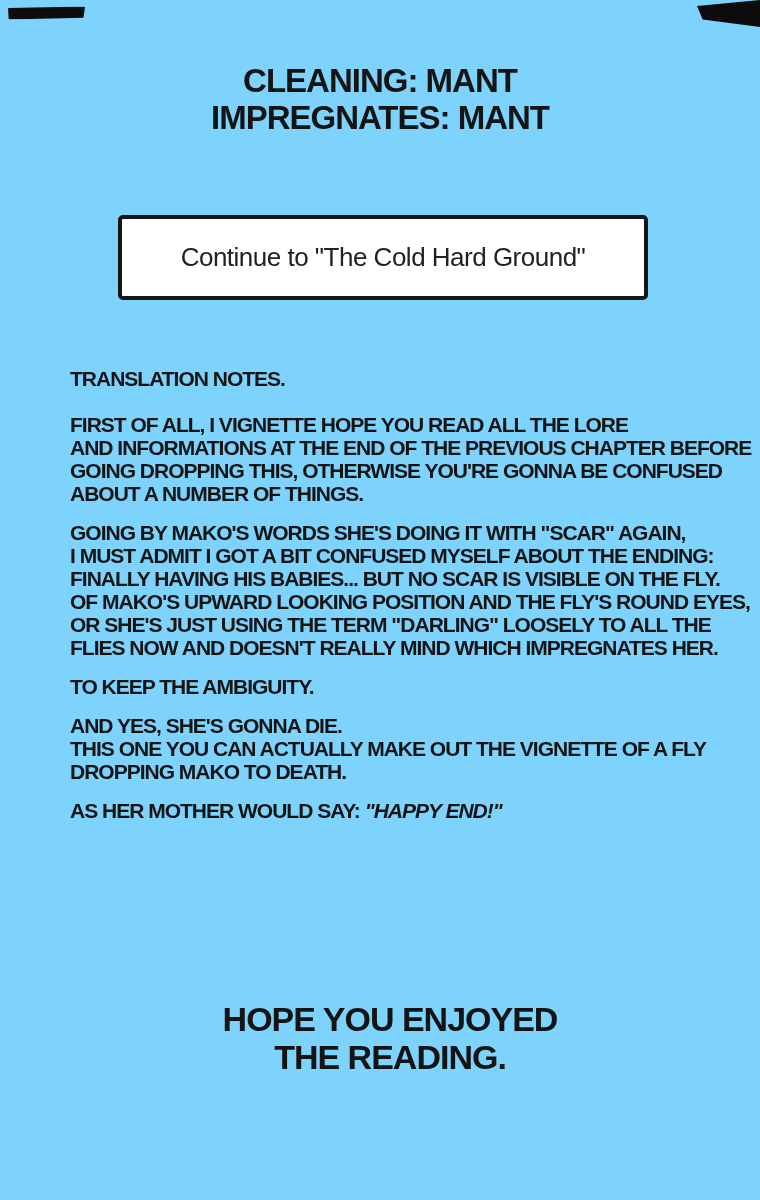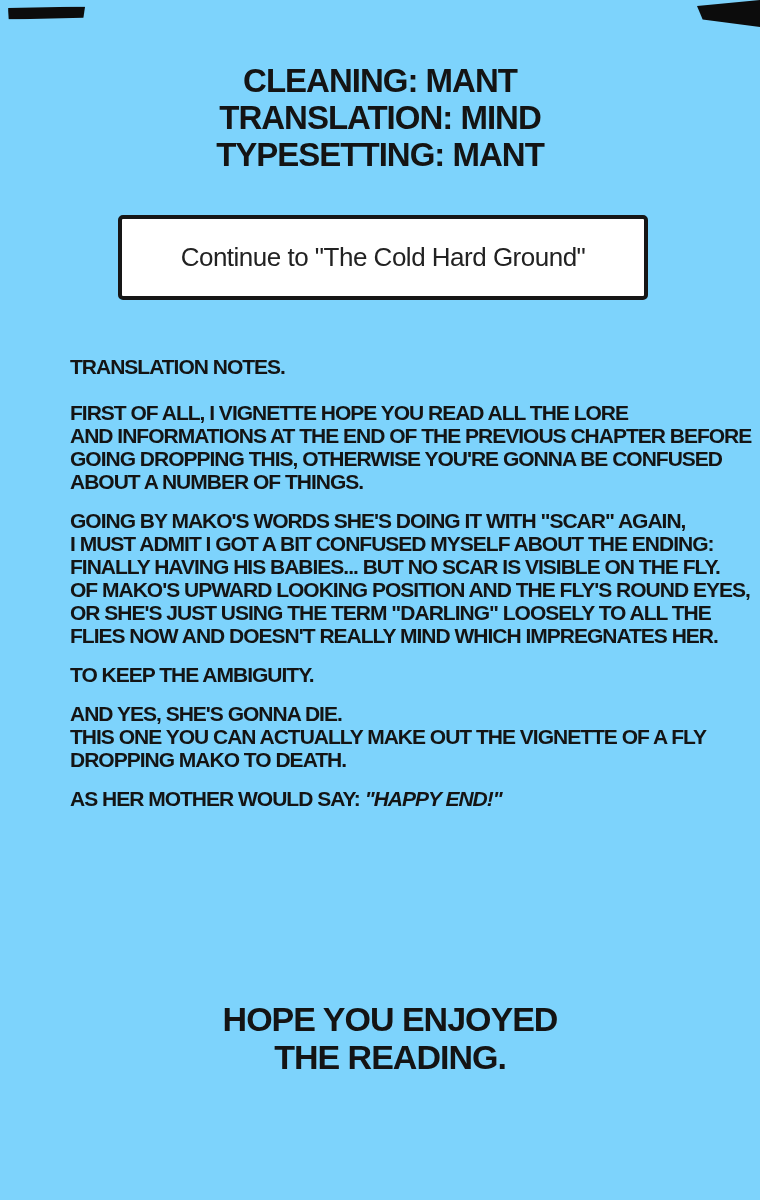--- a/index.html
+++ b/index.html
@@ -62,21 +62,21 @@
     position: absolute;
     left: 70px; top: 355px;
     width: 660px;
     font-weight: 700;
     font-size: 21px;
     line-height: 23px;
     letter-spacing: -1px;
     color: #141414;
     white-space: nowrap;
   }
-  .notes .heading { margin: 0 0 23px 0; }
+  .notes .heading { margin: 12px 0 23px 0; }
   .notes .para { margin: 0 0 16px 0; }
   .notes .para:last-child { margin-bottom: 0; }
   .sign-off .quote { font-style: italic; }
 
   
   .footer {
     position: absolute;
     left: 0; right: 0; top: 1000px;
     text-align: center;
     font-weight: 700;
@@ -90,22 +90,21 @@
 </head>
 <body>
 
 <div class="page">
 
   <div class="mark mark-tl"></div>
   <div class="mark mark-tr"></div>
 
   <div class="credits">
     <div>CLEANING: MANT</div>
-    <div>TRANSLATION: MIND</div>
-    <div>TYPESETTING: MANT</div>
+    <div>IMPREGNATES: MANT</div>
   </div>
 
   <div class="continue-box">
     <span class="label">Continue to "The Cold Hard Ground"</span>
   </div>
 
   <div class="notes">
     <div class="heading">TRANSLATION NOTES.</div>
 
     <div class="para">

